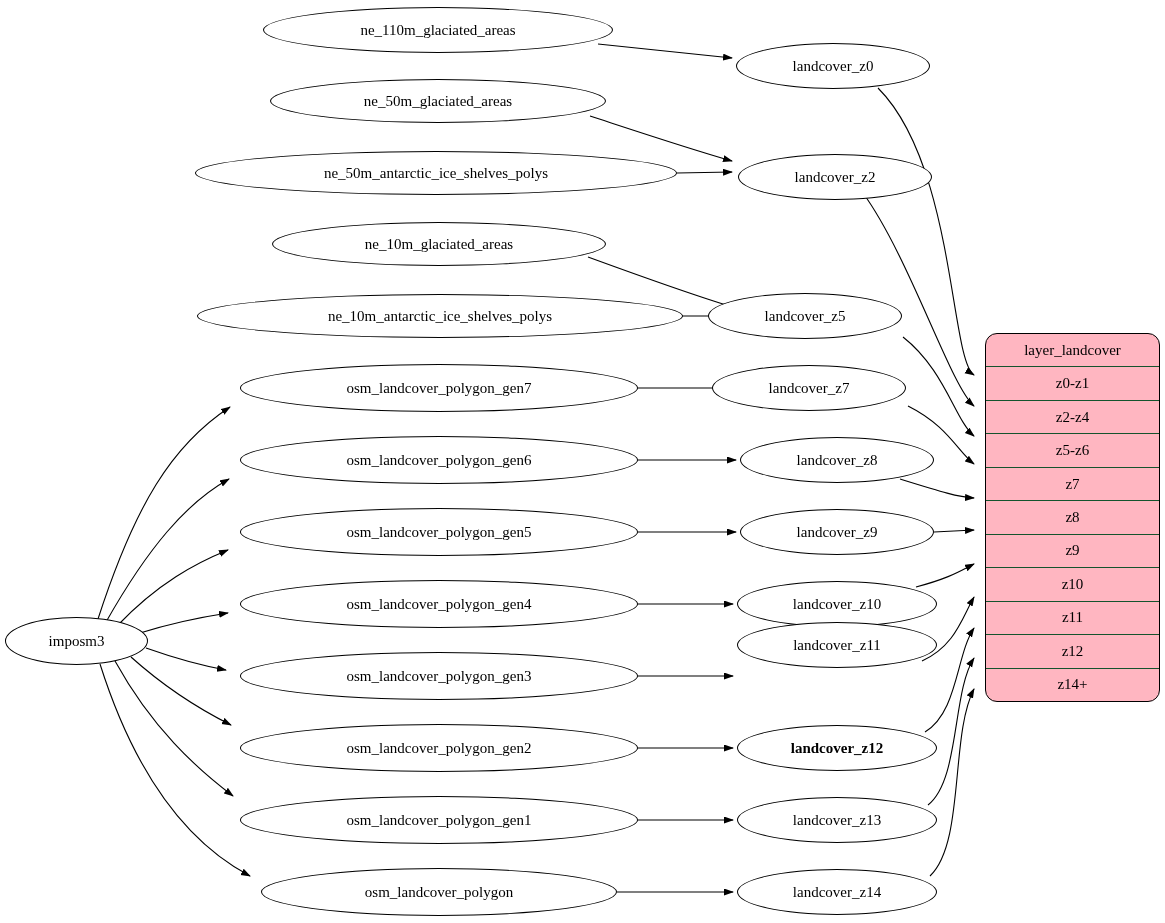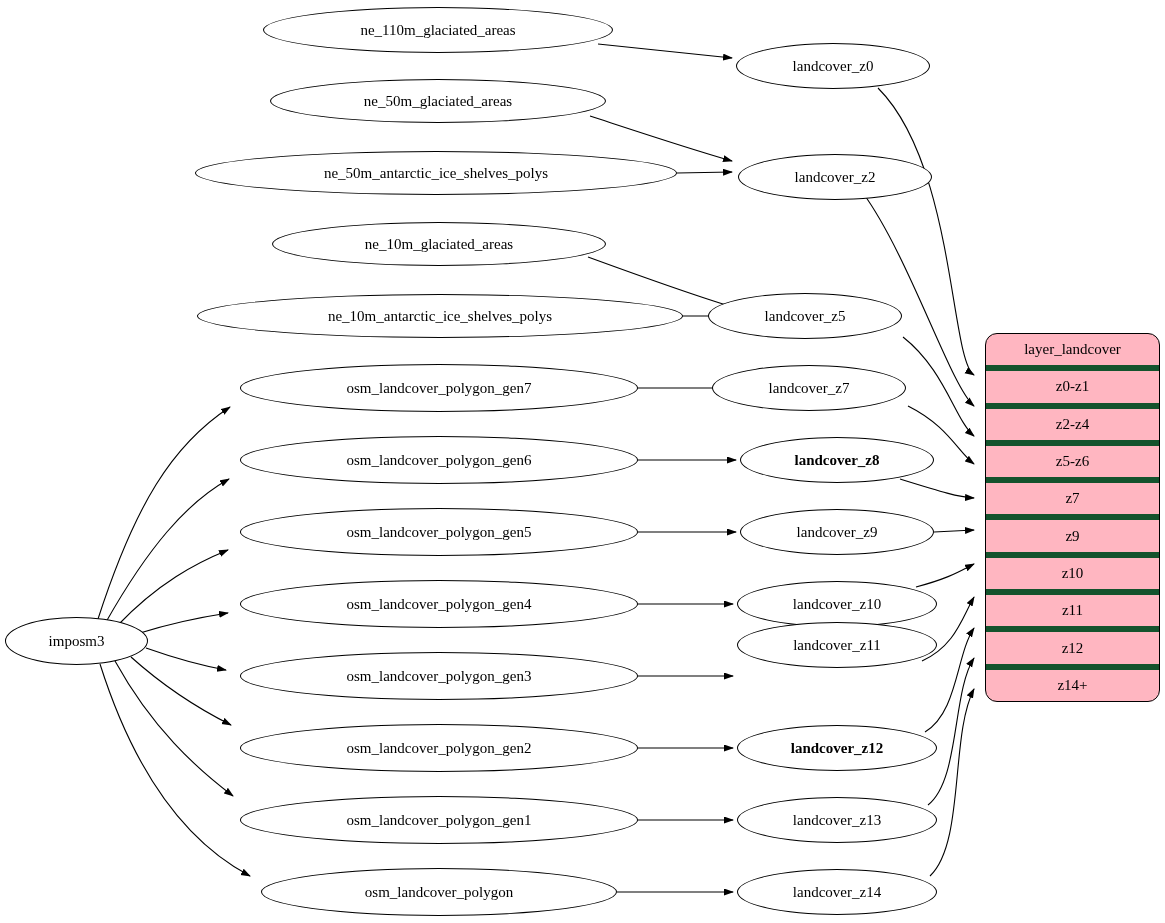--- a/index.html
+++ b/index.html
@@ -48,21 +48,21 @@
     flex-direction: column;
     overflow: hidden;
     font-size: 15px;
     color: #000000;
   }
   .record .cell {
     flex: 1;
     display: flex;
     align-items: center;
     justify-content: center;
-    border-top: 6px solid #14532d;
+    border-top: 1px solid #14532d;
     white-space: nowrap;
   }
   .record .cell.header { border-top: none; }
 </style>
 </head>
 <body>
 
 <div class="canvas">
 
   <svg class="edges" viewBox="0 0 1165 923" xmlns="http://www.w3.org/2000/svg">
@@ -157,21 +157,21 @@
     </div>
   <div class="node" style="left:738px; top:154px; width:194px; height:46px;">
       <span>landcover_z2</span>
     </div>
   <div class="node" style="left:708px; top:293px; width:194px; height:46px;">
       <span>landcover_z5</span>
     </div>
   <div class="node" style="left:712px; top:365px; width:194px; height:46px;">
       <span>landcover_z7</span>
     </div>
-  <div class="node" style="left:740px; top:437px; width:194px; height:46px;font-weight:bold;">
+  <div class="node" style="left:740px; top:437px; width:194px; height:46px;">
       <span>landcover_z8</span>
     </div>
   <div class="node" style="left:740px; top:509px; width:194px; height:46px;">
       <span>landcover_z9</span>
     </div>
   <div class="node" style="left:737px; top:581px; width:200px; height:46px;">
       <span>landcover_z10</span>
     </div>
   <div class="node" style="left:737px; top:622px; width:200px; height:46px;">
       <span>landcover_z11</span>
@@ -185,20 +185,21 @@
   <div class="node" style="left:737px; top:869px; width:200px; height:46px;">
       <span>landcover_z14</span>
     </div>
 
   <div class="record">
     <div class="cell header">layer_landcover</div>
     <div class="cell">z0-z1</div>
     <div class="cell">z2-z4</div>
     <div class="cell">z5-z6</div>
     <div class="cell">z7</div>
+    <div class="cell">z8</div>
     <div class="cell">z9</div>
     <div class="cell">z10</div>
     <div class="cell">z11</div>
     <div class="cell">z12</div>
     <div class="cell">z14+</div>
   </div>
 
 </div>
 
 </body></html>

